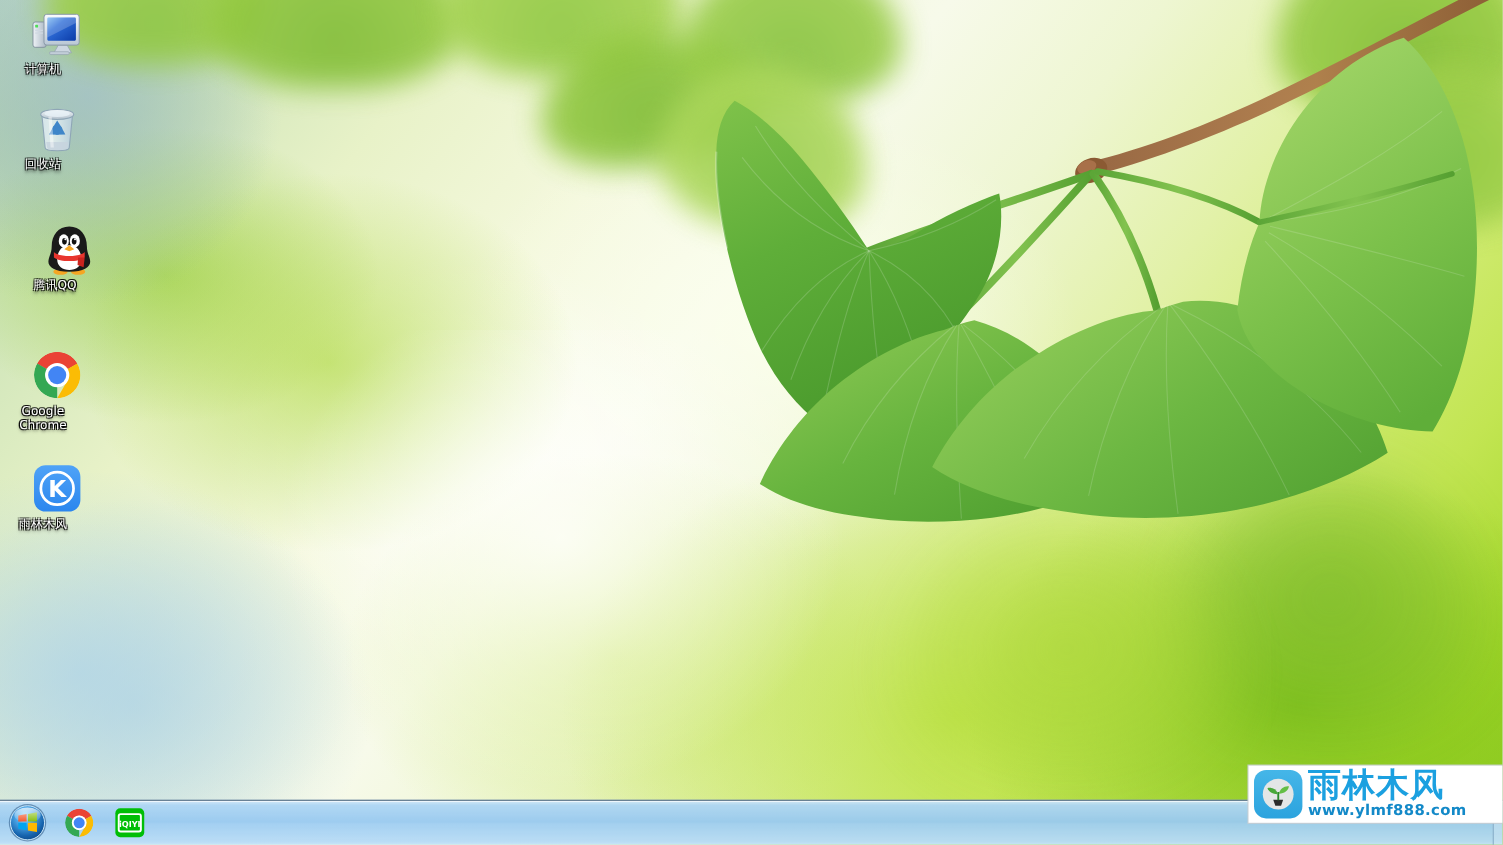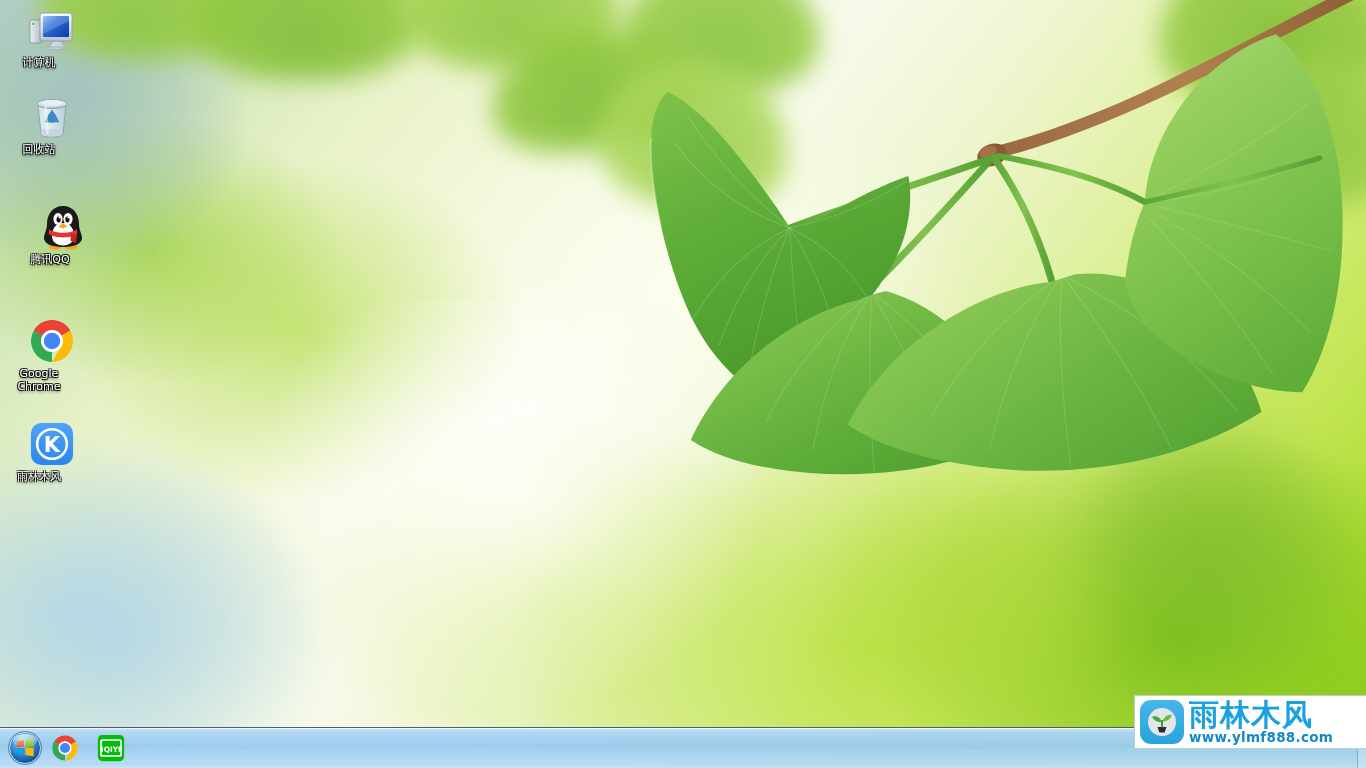--- a/index.html
+++ b/index.html
@@ -107,21 +107,21 @@
     box-shadow:inset 0 1px 0 rgba(255,255,255,.65);
     display:flex; align-items:center;
   }
   #start-orb {
     position:relative; width:44px; height:36px; margin-left:3px;
     display:flex; align-items:center; justify-content:center;
     cursor:pointer;
   }
   .tb-btn {
     width:42px; height:36px; margin-left:4px;
-    display:flex; align-items:center; justify-content:flex-start;
+    display:flex; align-items:center; justify-content:center;
     border-radius:3px; cursor:pointer;
   }
   .tb-btn:first-of-type { margin-left:12px; }
   #tray {
     margin-left:auto; height:36px; display:flex; align-items:center;
     padding-right:4px; gap:8px;
   }
   #show-desktop {
     width:9px; height:41px; margin-left:4px;
     background:linear-gradient(to bottom, rgba(255,255,255,.40), rgba(255,255,255,.12));

